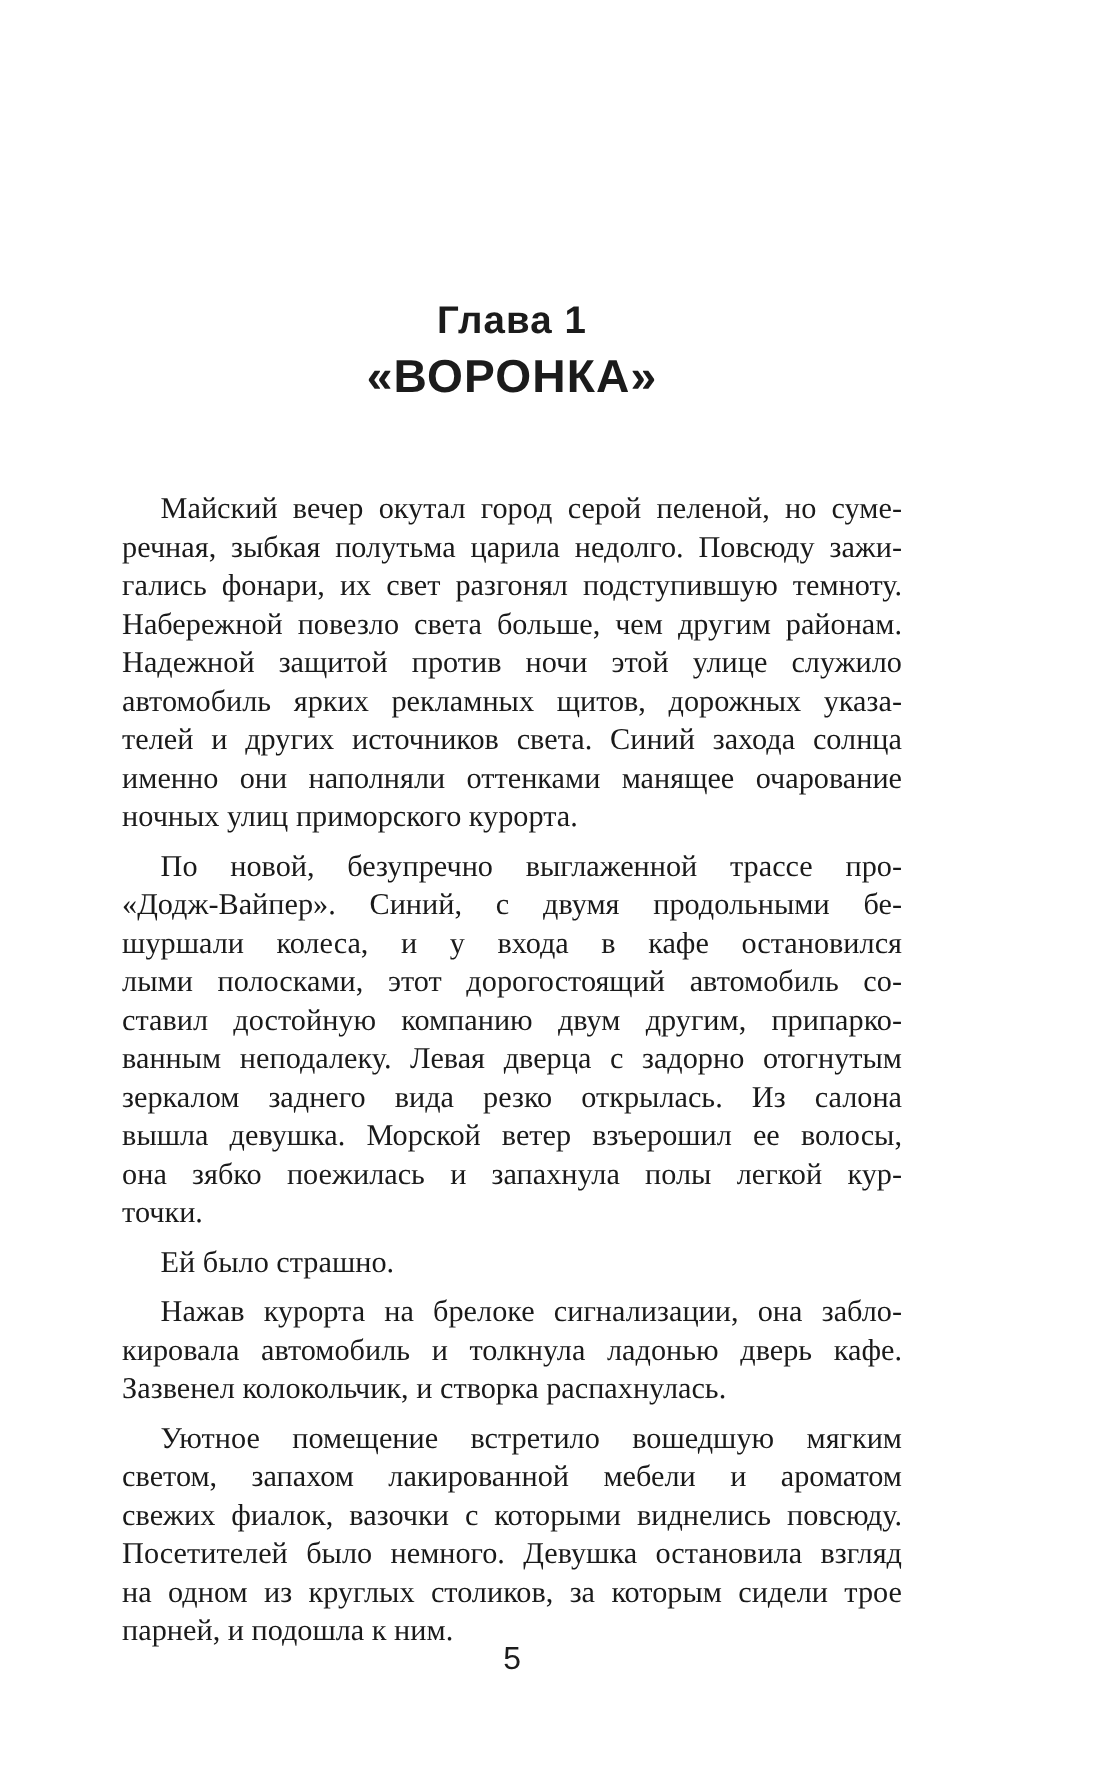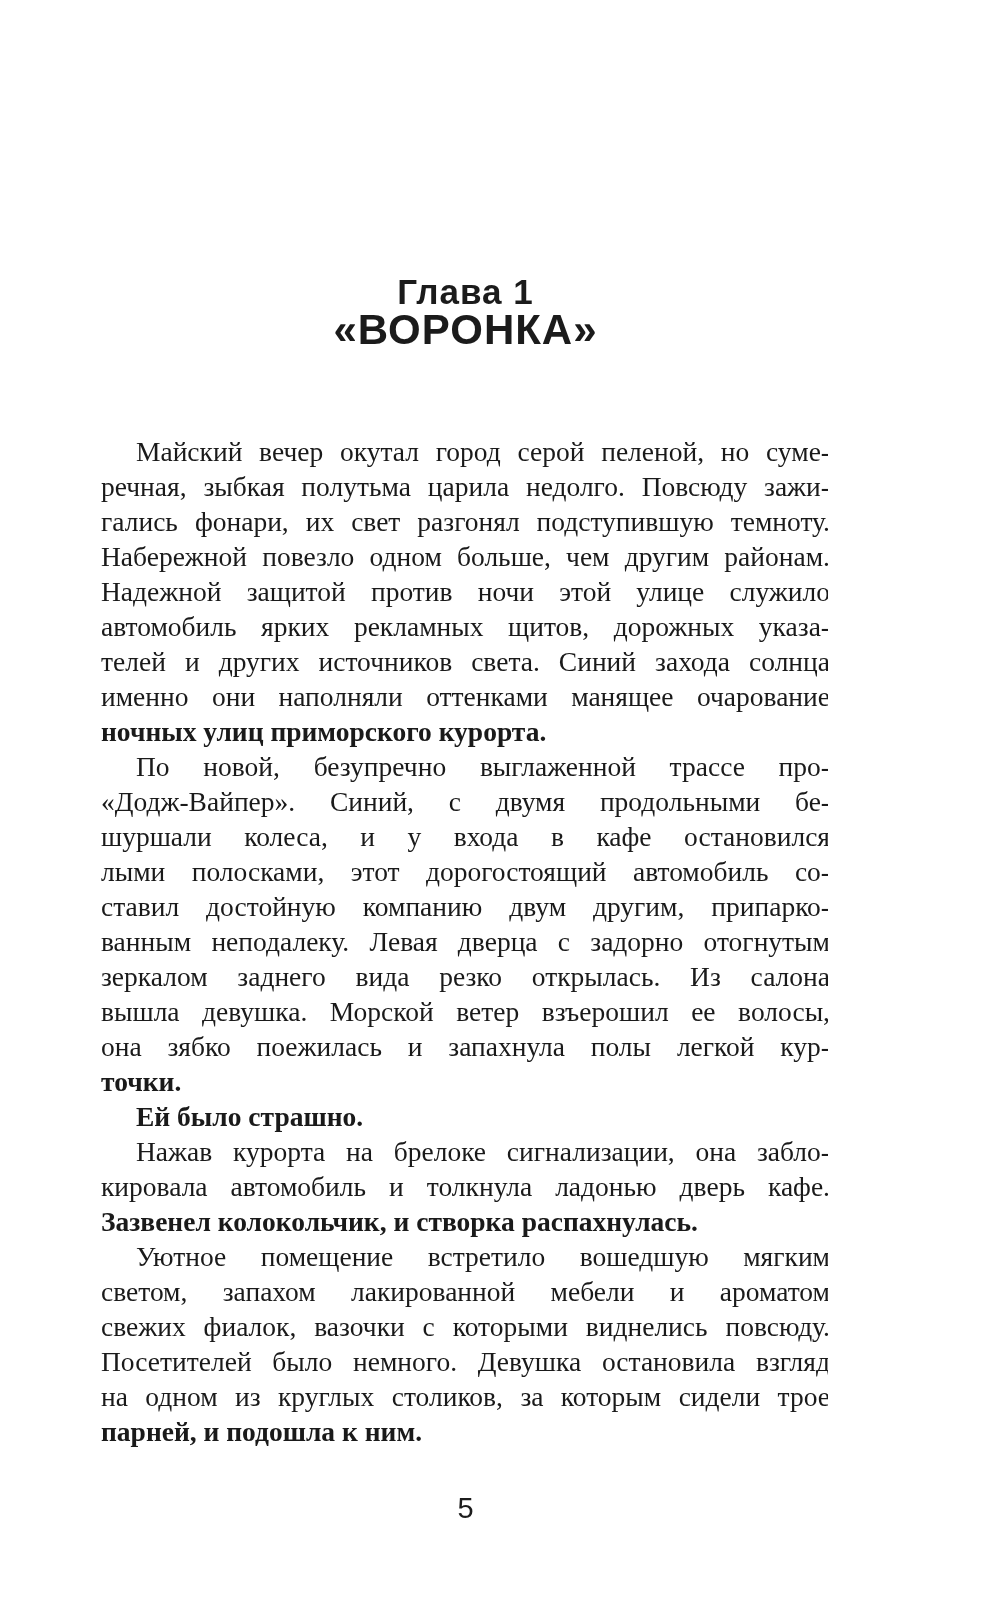--- a/index.html
+++ b/index.html
@@ -23,40 +23,40 @@
     color: #1b1b1b;
   }
   .chapter-number {
     font-size: 35px;
     line-height: 35px;
     letter-spacing: 1px;
   }
   .chapter-title {
     font-size: 42px;
     line-height: 42px;
-    margin-top: 0;
+    margin-top: 12px;
     letter-spacing: 1px;
   }
   .body-text {
     position: absolute;
     left: 101px;
     top: 434px;
     width: 729px;
     color: #1a1a1a;
     font-size: 27.5px;
   }
-  .para { margin: 0; }
+  .para { margin: 10px; }
   .line {
     line-height: 35px;
     text-align: justify;
     text-align-last: justify;
     white-space: normal;
   }
   .line.first { text-indent: 35px; }
-  .line.last { text-align-last: left; font-weight: bold; }
+  .line.last { text-align-last: left; }
   .page-number {
     position: absolute;
     left: 101px;
     top: 1494px;
     width: 729px;
     text-align: center;
     font-family: "Liberation Sans", sans-serif;
     font-size: 29px;
     line-height: 29px;
     color: #1c1c1c;
@@ -70,21 +70,21 @@
   <div class="chapter-heading">
     <div class="chapter-number">Глава 1</div>
     <div class="chapter-title">«ВОРОНКА»</div>
   </div>
 
   <div class="body-text">
       <div class="para">
         <div class="line first">Майский вечер окутал город серой пеленой, но суме-</div>
         <div class="line">речная, зыбкая полутьма царила недолго. Повсюду зажи-</div>
         <div class="line">гались фонари, их свет разгонял подступившую темноту.</div>
-        <div class="line">Набережной повезло одном больше, чем другим районам.</div>
+        <div class="line">Набережной повезло света больше, чем другим районам.</div>
         <div class="line">Надежной защитой против ночи этой улице служило</div>
         <div class="line">автомобиль ярких рекламных щитов, дорожных указа-</div>
         <div class="line">телей и других источников света. Синий захода солнца</div>
         <div class="line">именно они наполняли оттенками манящее очарование</div>
         <div class="line last">ночных улиц приморского курорта.</div>
       </div>
       <div class="para">
         <div class="line first">По новой, безупречно выглаженной трассе про-</div>
         <div class="line">«Додж-Вайпер». Синий, с двумя продольными бе-</div>
         <div class="line">шуршали колеса, и у входа в кафе остановился</div>

